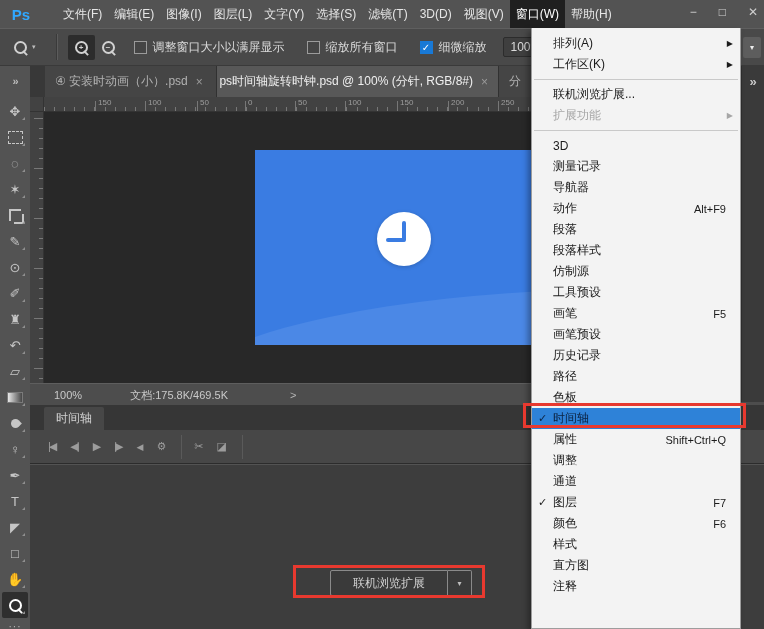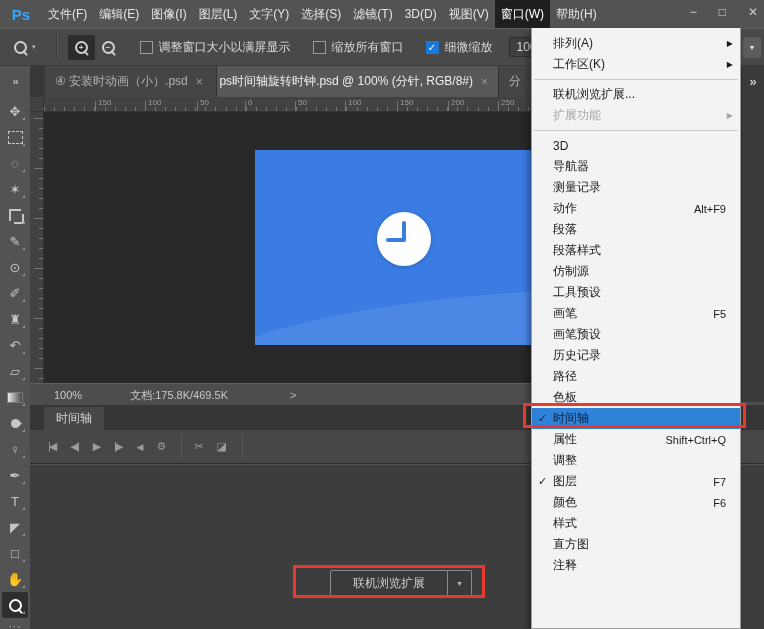--- a/index.html
+++ b/index.html
@@ -2,38 +2,38 @@
 <html><head>
 <meta charset="utf-8">
 <style>
   html,body{margin:0;padding:0;background:#222;}
   .app{position:relative;width:764px;height:629px;background:#535353;overflow:hidden;
        font-family:"Liberation Sans","DejaVu Sans",sans-serif;padding-left:28px;-webkit-font-smoothing:antialiased;}
 
   
   .menubar{position:absolute;left:0;top:0;right:0;height:28px;background:#535353;display:flex;align-items:center;z-index:4;}
   .ps-logo{width:42px;text-align:center;color:#31a8ff;font-weight:bold;font-size:15px;}
-  .menu-items{display:flex;height:100%;align-items:stretch;}
+  .menu-items{display:flex;height:100%;align-items:stretch;margin-left:15px;}
   .menu-item{padding:0 6px;font-size:12px;color:#e6e6e6;display:flex;align-items:center;white-space:nowrap;}
   .menu-item.active{background:#1f1f1f;color:#ffffff;}
   .win-controls{position:absolute;right:34px;top:5px;display:flex;gap:22px;color:#cfcfcf;font-size:12px;}
   .win-controls span{cursor:default;}
 
   
   .options-bar{position:absolute;top:28px;left:0;right:0;height:38px;background:#494949;
      border-top:1px solid #5f5f5f;border-bottom:1px solid #3a3a3a;display:flex;align-items:center;z-index:4;box-sizing:border-box;}
   .opt-tool{display:flex;align-items:center;gap:5px;margin:0 10px 0 14px;color:#d2d2d2;}
   .opt-chev{font-size:7px;color:#bdbdbd;}
   .opt-sep{width:1px;height:26px;background:#3a3a3a;border-right:1px solid #5c5c5c;margin:0 10px;}
   .opt-btn{width:27px;height:25px;display:flex;align-items:center;justify-content:center;border-radius:2px;color:#d2d2d2;}
   .opt-btn.selected{background:#2c2c2c;}
   .ic-magnifier{width:9px;height:9px;border:2px solid currentColor;border-radius:50%;position:relative;display:inline-block;}
   .ic-magnifier::after{content:"";position:absolute;width:2px;height:6px;background:currentColor;left:8px;top:7px;transform:rotate(-45deg);}
   .mag-sign{position:absolute;left:0;top:0;width:9px;text-align:center;font-size:8px;line-height:9px;font-weight:bold;}
-  .opt-checkboxes{display:flex;gap:22px;margin-left:18px;align-items:center;}
+  .opt-checkboxes{display:flex;gap:22px;margin-left:12px;align-items:center;}
   .opt-cb{display:flex;align-items:center;gap:6px;font-size:12px;color:#dadada;white-space:nowrap;}
   .cb{width:13px;height:13px;border:1px solid #9b9b9b;background:#454545;font-size:10px;line-height:12px;text-align:center;color:#fff;box-sizing:border-box;}
   .cb.checked{background:#1879d6;border-color:#1879d6;}
   .opt-zoom-value{margin-left:16px;font-size:12px;color:#dcdcdc;background:#3f3f3f;border:1px solid #2c2c2c;padding:2px 7px;border-radius:2px;}
 
   
   .tabbar{position:absolute;top:66px;left:30px;right:8px;height:31px;background:#383838;display:flex;z-index:3;}
   .tab{height:31px;display:flex;align-items:center;padding:0 10px;background:#454545;border-right:1px solid #313131;
        color:#b2b2b2;font-size:12px;box-sizing:border-box;overflow:hidden;white-space:nowrap;}
   .tab:nth-child(1){margin-left:15px;width:172px;}
@@ -445,25 +445,25 @@
         <span class="mi-label">扩展功能</span>
         <span class="mi-arrow">▶</span>
       </div>
       <div class="mi-sep"></div>
       <div class="mi">
         <span class="mi-check"></span>
         <span class="mi-label">3D</span>
       </div>
       <div class="mi">
         <span class="mi-check"></span>
+        <span class="mi-label">测量记录</span>
+      </div>
+      <div class="mi">
+        <span class="mi-check"></span>
         <span class="mi-label">导航器</span>
-      </div>
-      <div class="mi">
-        <span class="mi-check"></span>
-        <span class="mi-label">测量记录</span>
       </div>
       <div class="mi">
         <span class="mi-check"></span>
         <span class="mi-label">动作</span>
         <span class="mi-short">Alt+F9</span>
       </div>
       <div class="mi">
         <span class="mi-check"></span>
         <span class="mi-label">段落</span>
       </div>
@@ -507,20 +507,24 @@
       <div class="mi">
         <span class="mi-check"></span>
         <span class="mi-label">属性</span>
         <span class="mi-short">Shift+Ctrl+Q</span>
       </div>
       <div class="mi">
         <span class="mi-check"></span>
         <span class="mi-label">调整</span>
       </div>
       <div class="mi">
+        <span class="mi-check"></span>
+        <span class="mi-label">通道</span>
+      </div>
+      <div class="mi">
         <span class="mi-check">✓</span>
         <span class="mi-label">图层</span>
         <span class="mi-short">F7</span>
       </div>
       <div class="mi">
         <span class="mi-check"></span>
         <span class="mi-label">颜色</span>
         <span class="mi-short">F6</span>
       </div>
       <div class="mi">

